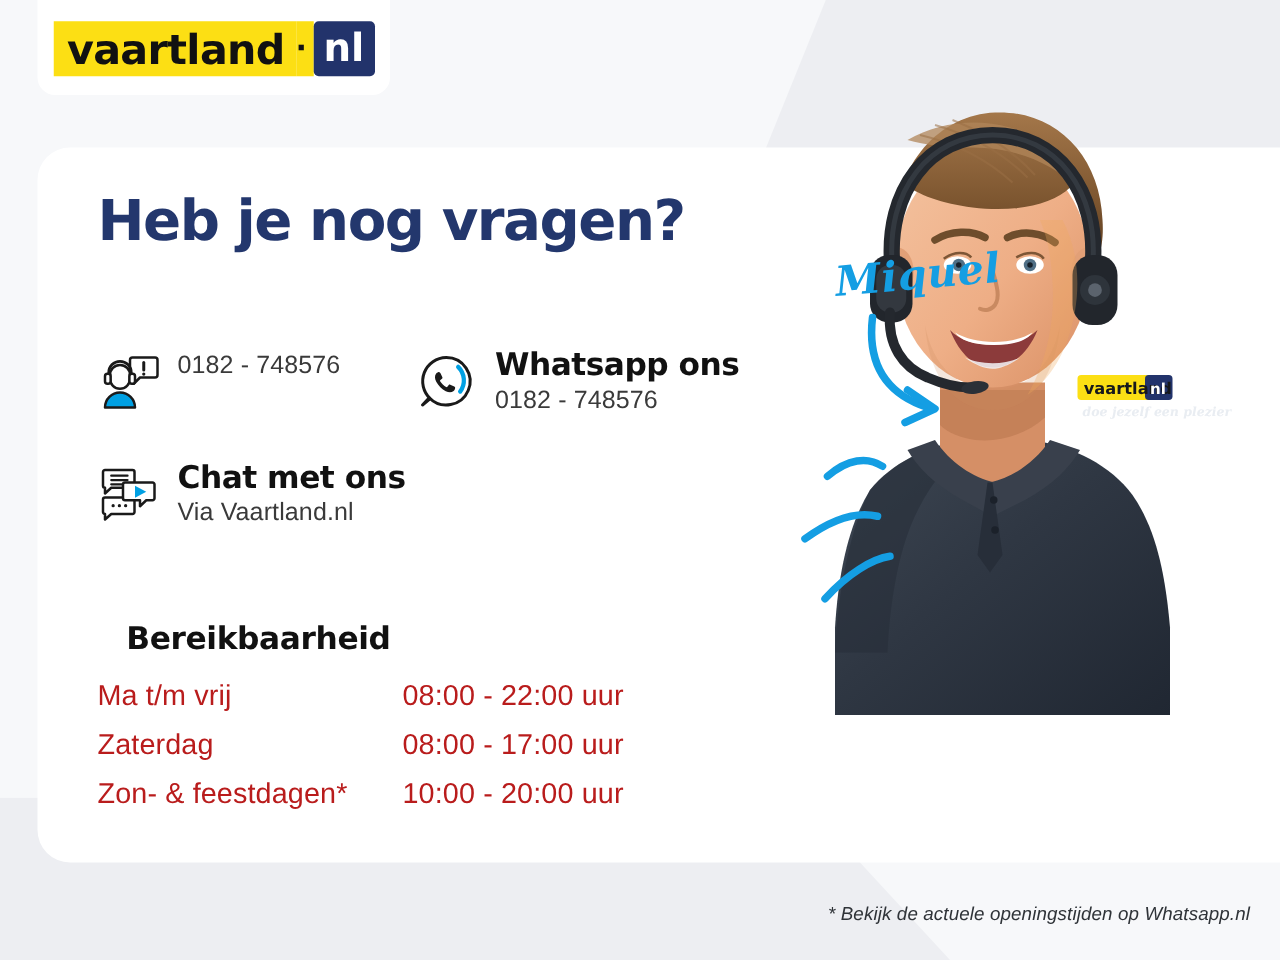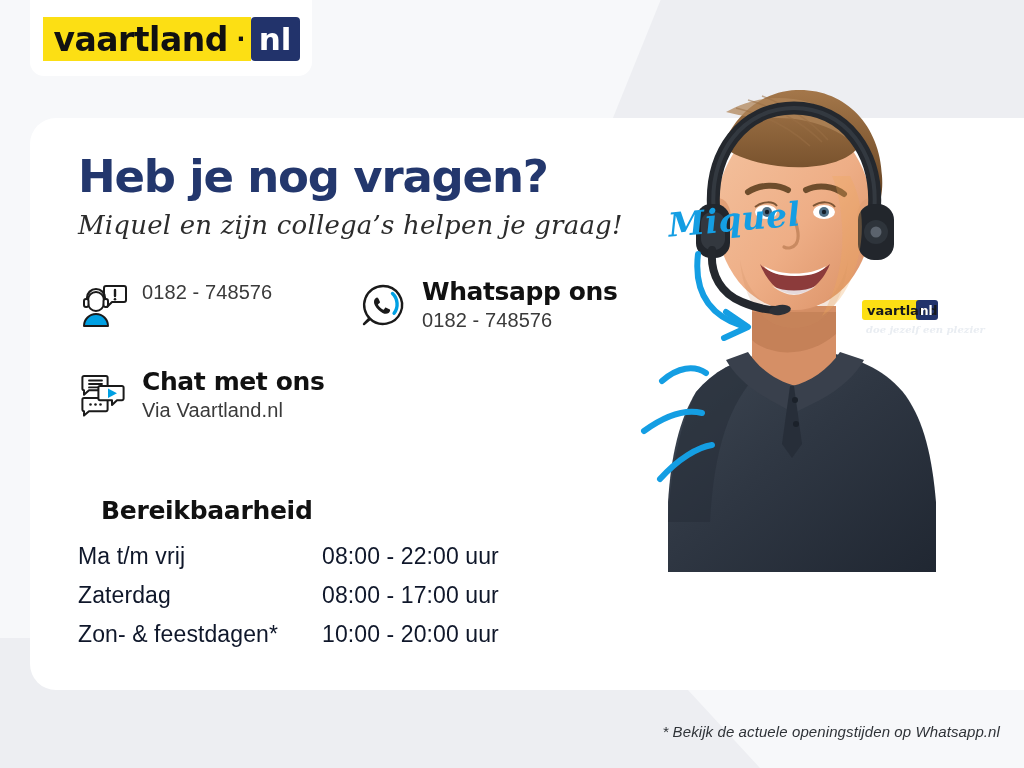--- a/index.html
+++ b/index.html
@@ -110,21 +110,21 @@
   }
 
   
   .contact {
     position: absolute;
     display: flex;
     align-items: flex-start;
     gap: 14px;
   }
   #contact-call     { top: 160px; left: 48px; }
-  #contact-whatsapp { top: 160px; left: 328px; justify-content: flex-end; }
+  #contact-whatsapp { top: 160px; left: 302px; justify-content: flex-end; }
   #contact-chat     { top: 250px; left: 48px; }
 
   .contact-icon { width: 50px; height: 50px; flex: 0 0 50px; margin-top: 2px; }
   .contact-text { display: flex; flex-direction: column; }
   .contact-title {
     font-size: 25px; font-weight: 700; color: #111111;
     letter-spacing: -0.4px; line-height: 1.12;
     font-family: "DejaVu Sans", sans-serif;
   }
   .contact-sub {
@@ -135,21 +135,21 @@
   
   #hours { position: absolute; top: 378px; left: 48px; }
   #hours-title {
     font-size: 25px; font-weight: 700; color: #111;
     letter-spacing: -0.3px;
     font-family: "DejaVu Sans", sans-serif;
     margin-left: 23px;
   }
   #hours-table { margin-top: 18px; border-collapse: collapse; }
   #hours-table td {
-    font-size: 23px; color: #0f172a; padding: 0 0 12px 0;
+    font-size: 23px; color: #b91c1c; padding: 0 0 12px 0;
     letter-spacing: 0.1px; vertical-align: top;
   }
   #hours-table td.day  { padding-right: 44px; min-width: 230px; }
 
   
   #hero {
     position: absolute;
     top: 0; left: 600px;
     width: 394px; height: 572px;
     z-index: 4;
@@ -197,21 +197,20 @@
     <span class="logo-word">vaartland</span>
     <span class="logo-dot">·</span>
     <span class="logo-tld">nl</span>
   </div>
 </div>
 
 <div id="card">
 <div id="card-inner">
 
   <h1 id="headline">Heb je nog vragen?</h1>
-  <p id="subheadline">Miquel en zijn collega’s helpen je graag!</p>
 
   <div class="contact" id="contact-call">
     <span class="contact-icon">
       <svg viewBox="0 0 50 50" width="50" height="50">
         <path d="M28 6 h18 a2 2 0 0 1 2 2 v12 a2 2 0 0 1 -2 2 h-12 l-5 5 v-5 h-1 a2 2 0 0 1 -2 -2 v-12 a2 2 0 0 1 2 -2z" fill="#fff" stroke="#1a1a1a" stroke-width="2" stroke-linejoin="round"></path>
         <line x1="37" y1="10" x2="37" y2="16" stroke="#1a1a1a" stroke-width="2.4" stroke-linecap="round"></line>
         <circle cx="37" cy="19.2" r="1.3" fill="#1a1a1a"></circle>
         <path d="M10 20 a8 8 0 0 1 16 0 v3 a8 8 0 0 1 -16 0z" fill="#fff" stroke="#1a1a1a" stroke-width="2"></path>
         <path d="M9 21 v-3 a9 9 0 0 1 18 0 v3" fill="none" stroke="#1a1a1a" stroke-width="2.2" stroke-linecap="round"></path>
         <rect x="6" y="19" width="4.5" height="8" rx="2" fill="#fff" stroke="#1a1a1a" stroke-width="2"></rect>

